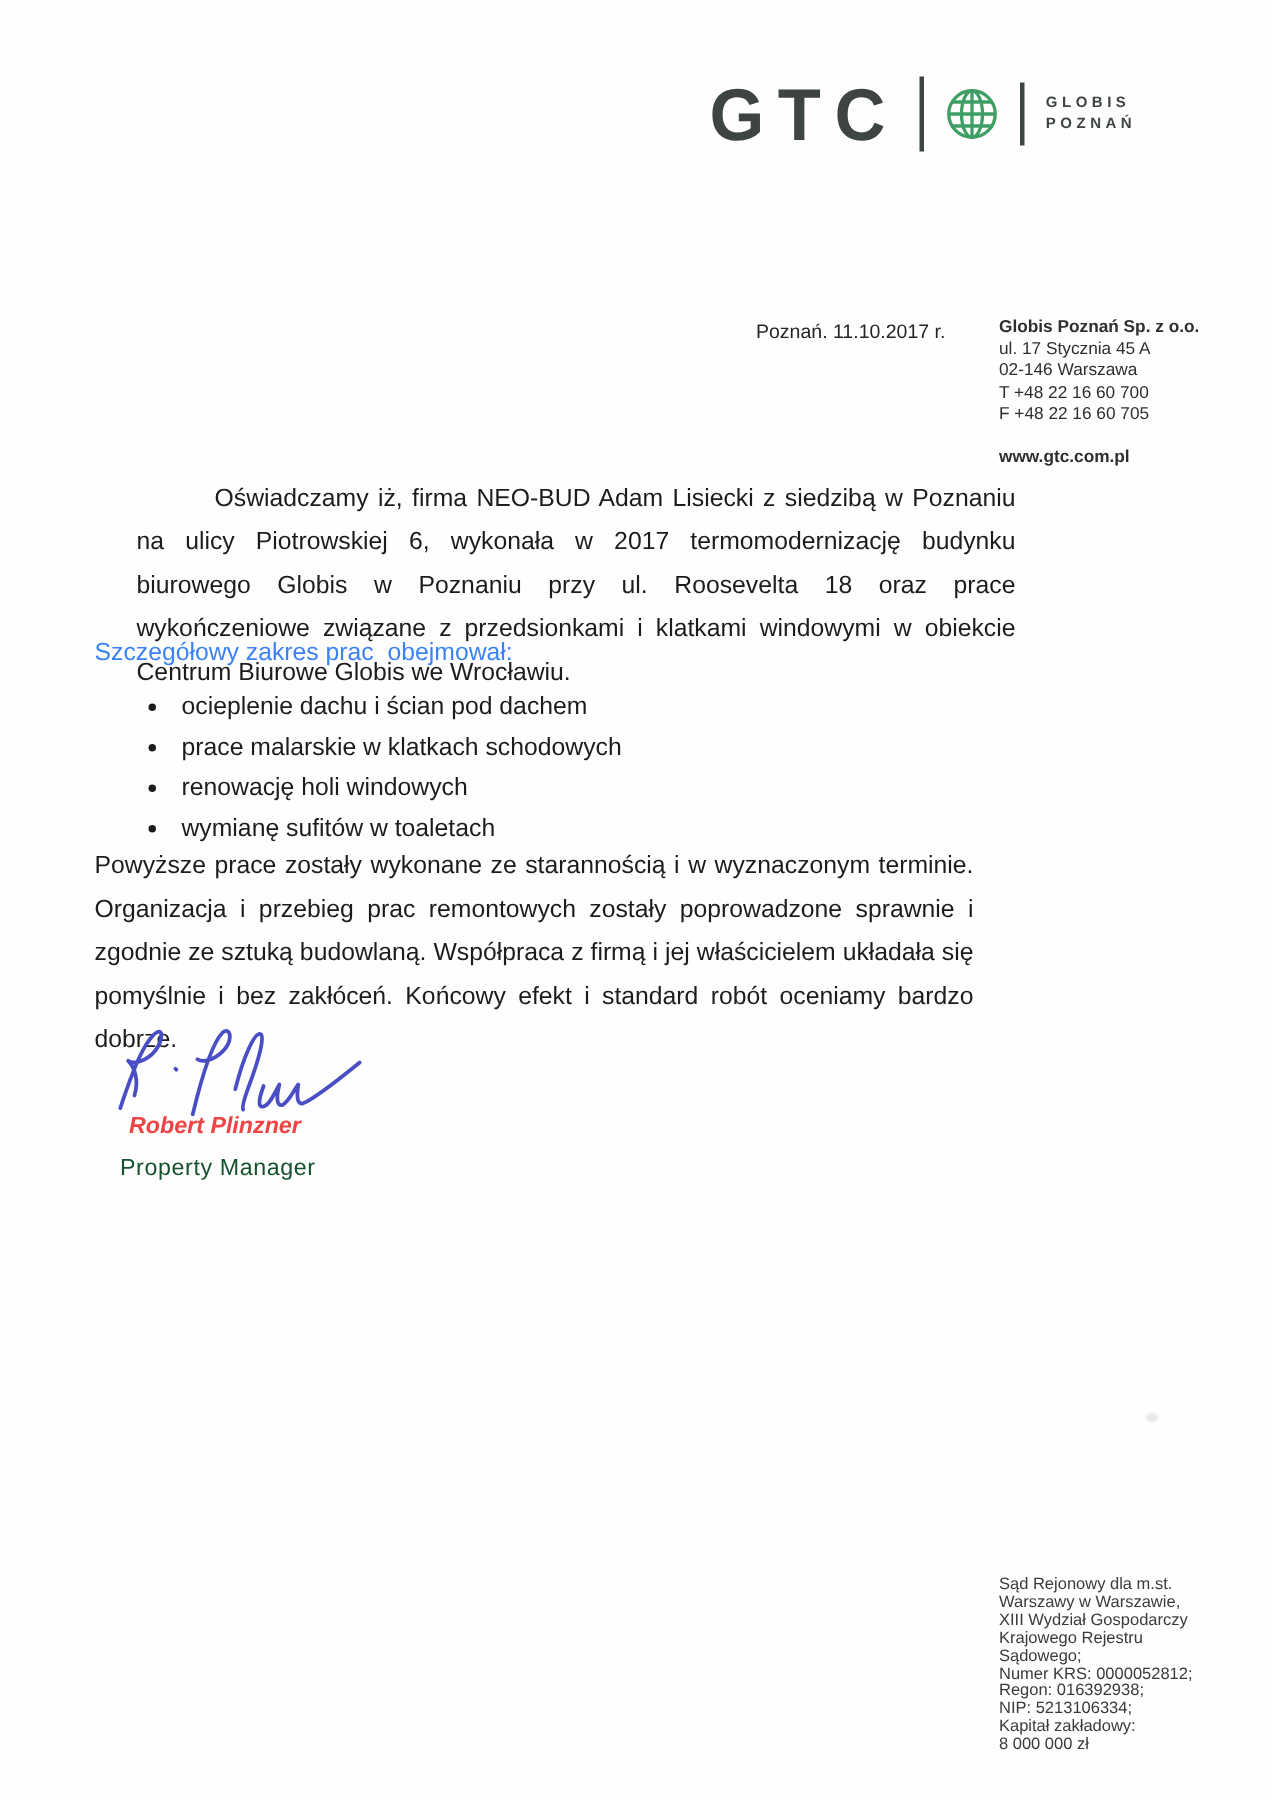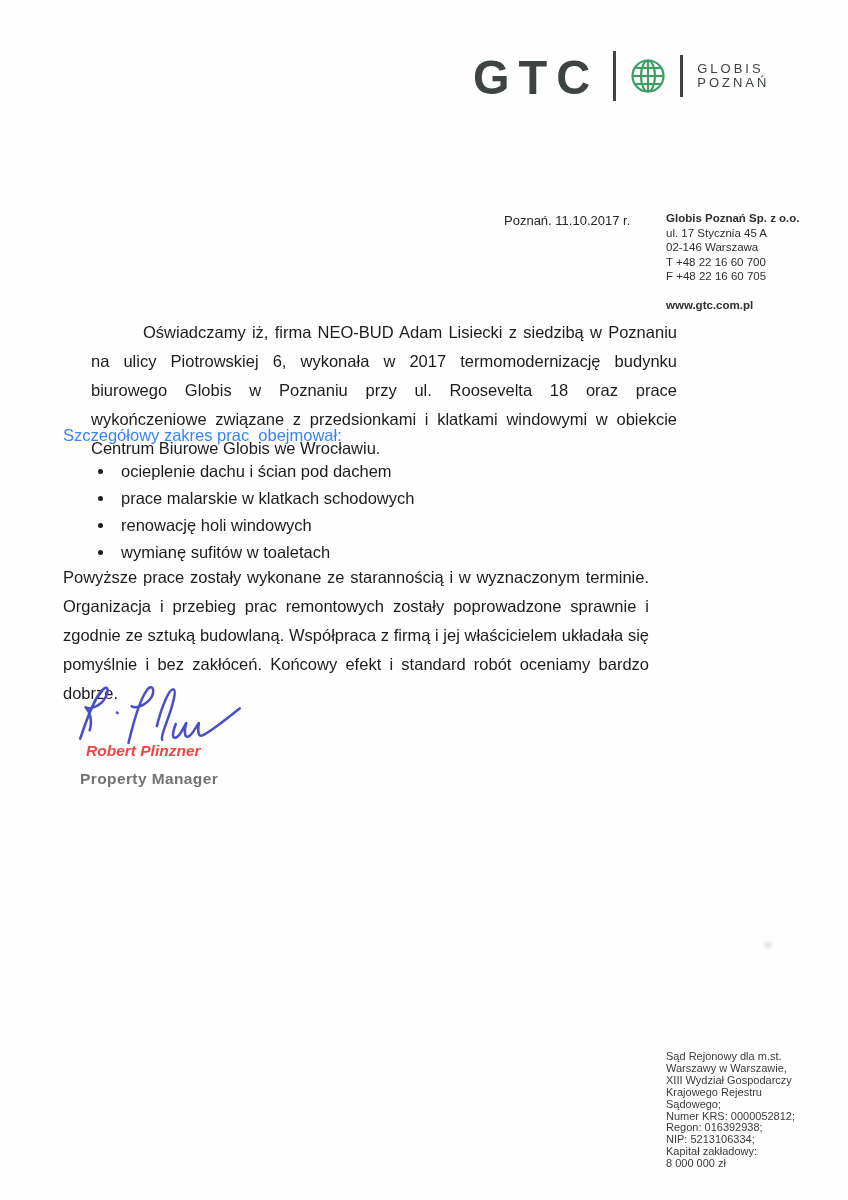--- a/index.html
+++ b/index.html
@@ -34,22 +34,22 @@
     transform: scaleY(1.04);
   }
   .logo .vbar {
     width: 3px;
     height: 50px;
     background: #3d4442;
   }
   .logo .vbar.short { height: 42px; }
   .logo .globe { display: block; }
   .logo .brand {
-    font-size: 13px;
-    font-weight: normal;
+    font-size: 10px;
+    font-weight: bold;
     letter-spacing: 3px;
     line-height: 14px;
     color: #3d4442;
   }
 
   
   .dateline {
     position: absolute;
     left: 504px;
     top: 213px;
@@ -116,23 +116,23 @@
     font-size: 15.5px;
     font-weight: bold;
     font-style: italic;
     color: #ef4444;
   }
   .sig-title {
     position: absolute;
     left: 80px;
     top: 770px;
     font-size: 15.5px;
-    font-weight: bold;
+    font-weight: normal;
     letter-spacing: 0.4px;
-    color: #737373;
+    color: #14532d;
   }
 
   
   .footer-legal {
     position: absolute;
     left: 666px;
     top: 1051px;
     width: 150px;
     font-size: 11px;
     line-height: 11.9px;

